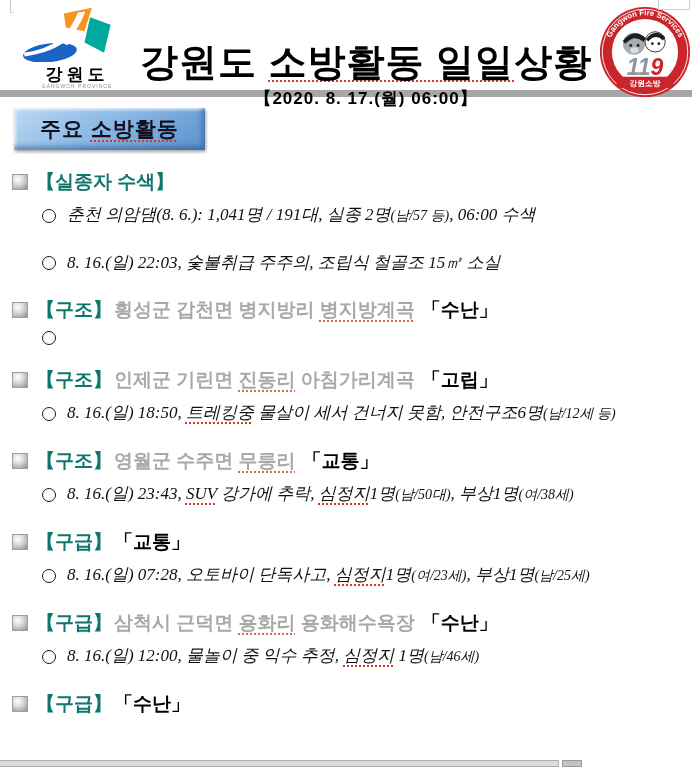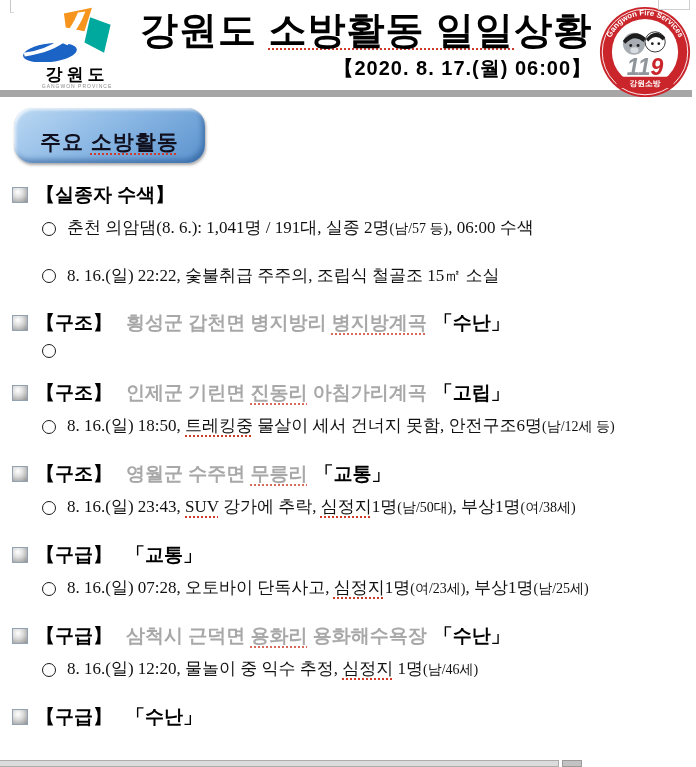--- a/index.html
+++ b/index.html
@@ -12,50 +12,50 @@
   }
   
   .mark-tl{position:absolute;left:10px;top:0;width:3px;height:12px;border-left:1px solid #c9c9c9;border-bottom:1px solid #d8d8d8;}
   .mark-tr{position:absolute;right:6px;top:0;width:30px;height:9px;border:1px solid #cfcfcf;border-top:none;background:#fff;}
 
   
   .hdr{display:flex;align-items:flex-start;padding:6px 10px 0 14px;height:82px;}
   .logo-block{width:126px;text-align:center;flex:none;}
   .logo-name{font-size:17px;font-weight:bold;color:#000;letter-spacing:4px;line-height:1;}
   .logo-sub{font-size:5px;color:#8a8a8a;letter-spacing:1px;line-height:1.4;}
-  .title-block{flex:1;text-align:right;padding-top:4px;}
+  .title-block{flex:1;text-align:center;padding-top:4px;margin-top:32px;}
   .doc-title{font-size:38px;font-weight:800;color:#000;letter-spacing:1px;line-height:1.1;white-space:nowrap;}
   .doc-title .ru{text-decoration:underline dotted #d03a2a 2px;text-underline-offset:5px;}
-  .doc-date{font-size:20px;font-weight:bold;color:#000;margin-top:3px;letter-spacing:1px;}
+  .doc-date{font-size:17px;font-weight:bold;color:#000;margin-top:3px;letter-spacing:1px;}
   .badge-block{width:100px;flex:none;text-align:right;}
 
   .hdr-bar{height:7px;background:#a6a6a6;margin:2px 4px 0 0;}
 
   
   .chip{
-    display:inline-block;margin:11px 0 0 14px;padding:20px 26px 7px 26px;
+    display:inline-block;margin:11px 0 0 14px;padding:7px 26px 7px 26px;
     font-size:21px;font-weight:800;color:#10101e;letter-spacing:1px;
-    border-radius:18px;
+    border-radius:0;
     background:linear-gradient(145deg,#bcd9f3 0%,#8db9e5 45%,#5a92cd 100%);
     box-shadow:1px 2px 3px rgba(0,0,0,.35), inset -3px -4px 5px rgba(25,70,130,.45), inset 2px 2px 3px rgba(255,255,255,.75);
   }
   .chip .ru{text-decoration:underline dotted #d03a2a 2px;text-underline-offset:4px;}
 
   
   .list{padding:20px 0 0 12px;}
   .item{margin-bottom:23px;}
   .item-hdr{display:flex;align-items:center;font-size:19px;font-weight:800;line-height:24px;white-space:nowrap;}
   .sq{flex:none;width:14px;height:14px;margin-right:8px;
       background:radial-gradient(circle at 35% 30%,#ffffff 0%,#dcdcdc 40%,#8f8f8f 100%);
       border:1px solid #93a2b1;}
-  .cat{color:#000000;margin-right:14px;}
+  .cat{color:#0f766e;margin-right:2px;}
   .loc{color:#a8a8a8;margin-right:7px;}
   .quote{color:#000;}
   .item-body{margin:9px 0 0 30px;font-family:"Liberation Serif","DejaVu Serif",serif;
-             font-size:17px;color:#111;line-height:24px;white-space:nowrap;display:flex;align-items:center;}
+             font-size:17px;color:#111;line-height:24px;white-space:nowrap;display:flex;align-items:center;font-style:italic;}
   .cir{flex:none;width:12px;height:12px;border:1.6px solid #1a1a1a;border-radius:50%;margin-right:11px;}
   .sm{font-size:14px;}
   .ru{text-decoration:underline dotted #d03a2a 2px;text-underline-offset:4px;}
   .loc .ru{text-decoration-color:#d76a5a;}
 
   
   .scroll-strip{position:absolute;left:0;bottom:0;width:696px;height:6px;}
   .scroll-bar{position:absolute;left:0;bottom:0;width:558px;height:5px;background:#dcdcdc;border:1px solid #adadad;border-left:none;}
   .scroll-thumb{position:absolute;left:562px;bottom:0;width:18px;height:5px;background:#c2c2c2;border:1px solid #9a9a9a;}
 </style>
@@ -129,21 +129,21 @@
       </div>
       <div class="item-body">
         <span class="cir"></span>
         <span class="body-text"><span>춘천 의암댐(8. 6.): 1,041명 / 191대, 실종 2명</span><span class="sm">(남/57 등)</span><span>, 06:00 수색</span></span>
       </div>
     </div>
 
     <div class="item">
       <div class="item-body">
         <span class="cir"></span>
-        <span class="body-text"><span>8. 16.(일) 22:22, 숯불취급 주주의, 조립식 철골조 15㎡ 소실</span></span>
+        <span class="body-text"><span>8. 16.(일) 22:03, 숯불취급 주주의, 조립식 철골조 15㎡ 소실</span></span>
       </div>
     </div>
 
     <div class="item">
       <div class="item-hdr">
         <span class="sq"></span>
         <span class="cat">【구조】</span>
         <span class="loc"><span>횡성군 갑천면 병지방리 </span><span class="ru">병지방계곡</span></span>
         <span class="quote">「수난」</span>
       </div>
@@ -192,21 +192,21 @@
 
     <div class="item">
       <div class="item-hdr">
         <span class="sq"></span>
         <span class="cat">【구급】</span>
         <span class="loc"><span>삼척시 근덕면 </span><span class="ru">용화리</span><span> 용화해수욕장</span></span>
         <span class="quote">「수난」</span>
       </div>
       <div class="item-body">
         <span class="cir"></span>
-        <span class="body-text"><span>8. 16.(일) 12:20, 물놀이 중 익수 추정, </span><span class="ru">심정지</span><span> 1명</span><span class="sm">(남/46세)</span></span>
+        <span class="body-text"><span>8. 16.(일) 12:00, 물놀이 중 익수 추정, </span><span class="ru">심정지</span><span> 1명</span><span class="sm">(남/46세)</span></span>
       </div>
     </div>
 
     <div class="item">
       <div class="item-hdr">
         <span class="sq"></span>
         <span class="cat">【구급】</span>
         <span class="quote">「수난」</span>
       </div>
 

